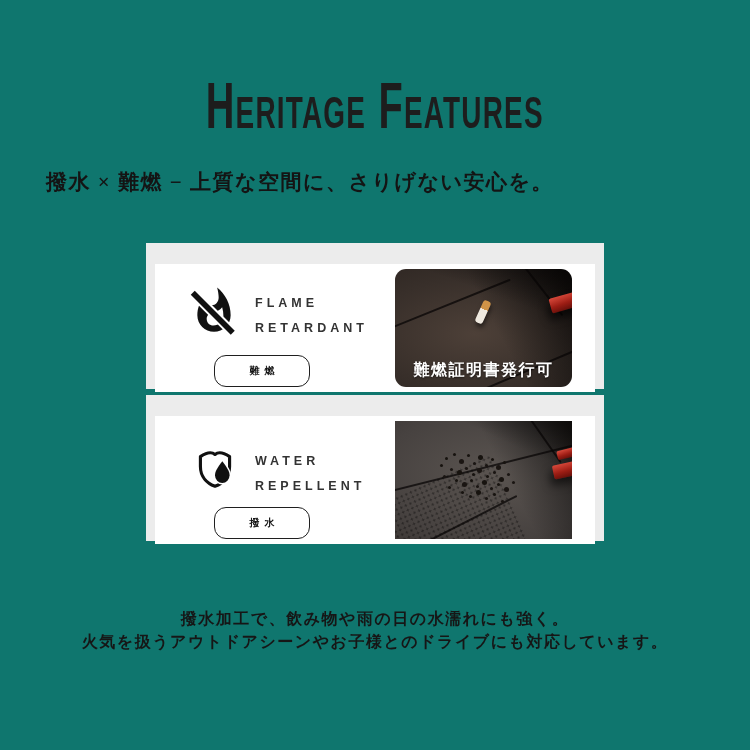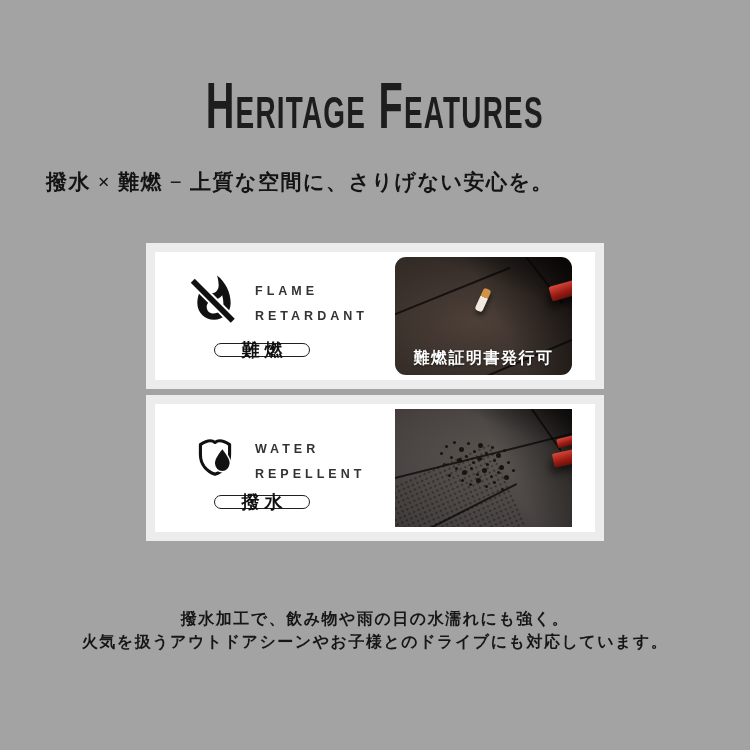--- a/index.html
+++ b/index.html
@@ -1,19 +1,19 @@
 <!DOCTYPE html>
 <html><head>
 <meta charset="utf-8">
 <style>
   * { margin:0; padding:0; box-sizing:border-box; }
   html,body { background:#fff; }
   .canvas {
     position:relative; width:750px; height:750px; margin:0 auto;
-    background:#a3a3a3; overflow:hidden;
+    background:#0f766e; overflow:hidden;
     font-family:"Liberation Sans", sans-serif; color:#1d1d1d;padding-left:16px;
   }
 
   
   .title-wrap { position:absolute; top:74px; left:0; width:100%; text-align:center; }
   .title {
     display:inline-block;
     font-family:"Liberation Sans", sans-serif;
     font-weight:700; font-size:64px; line-height:1;
     font-variant:small-caps; letter-spacing:2px; color:#1d1d1d;
@@ -29,37 +29,37 @@
     margin-left:46px;
   }
 
   
   .card {
     position:absolute; left:146px; width:458px; height:146px;
     background:#ececec; padding:9px;
   }
   .card-1 { top:243px; }
   .card-2 { top:395px; }
-  .card-inner { position:relative; width:100%; height:100%; background:#ffffff; }
+  .card-inner { position:relative; width:100%; height:100%; background:#ffffff;margin-top:12px; }
 
   .feat-icon { position:absolute; left:34px; top:22px; width:50px; height:50px; }
   .card-2 .feat-icon { top:26px; }
 
   .feat-label {
     position:absolute; left:100px; top:27px;
     font-size:12.5px; font-weight:700; letter-spacing:4px; color:#333;
     line-height:25px; white-space:nowrap;
   }
   .card-2 .feat-label { top:33px; }
 
   .badge {
-    position:absolute; left:59px; top:91px; width:96px; height:14px;
+    position:absolute; left:59px; top:91px; width:96px; height:32px;
     border:1.3px solid #1f1f1f; border-radius:12px; background:#fff;
     display:flex; align-items:center; justify-content:center;
-    font-size:18px; font-weight:700; letter-spacing:5px; text-indent:5px; color:#111;
+    font-size:10px; font-weight:700; letter-spacing:5px; text-indent:5px; color:#111;
   }
 
   
   .photo {
     position:absolute; right:23px; top:5px; width:177px; height:118px;
     overflow:hidden;
   }
   .photo-flame {
     background:
       linear-gradient(200deg, rgba(0,0,0,.55) 0%, rgba(0,0,0,0) 30%),

